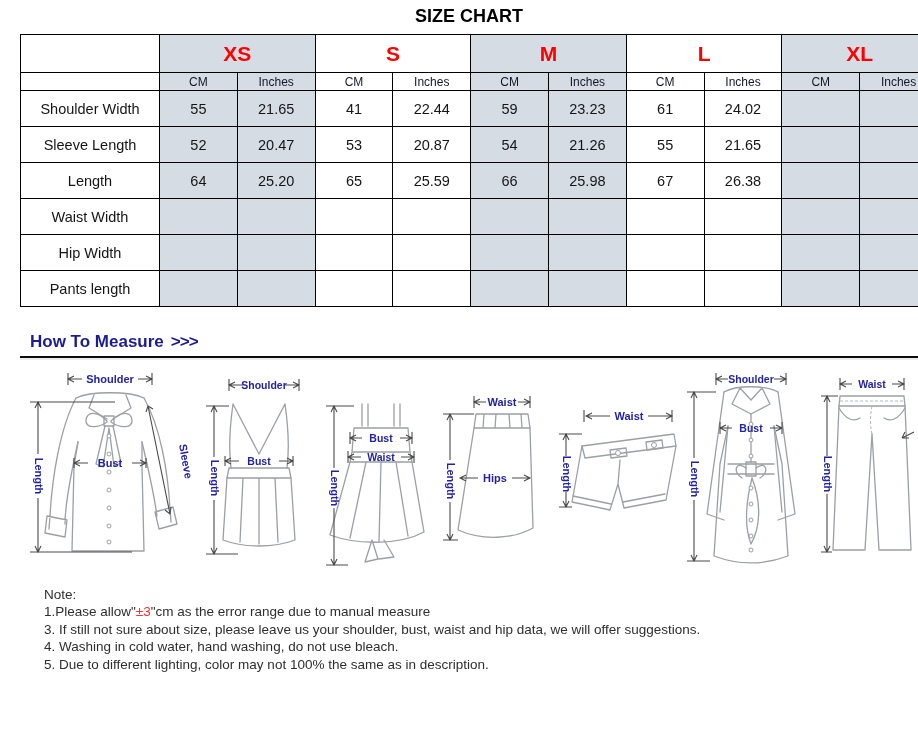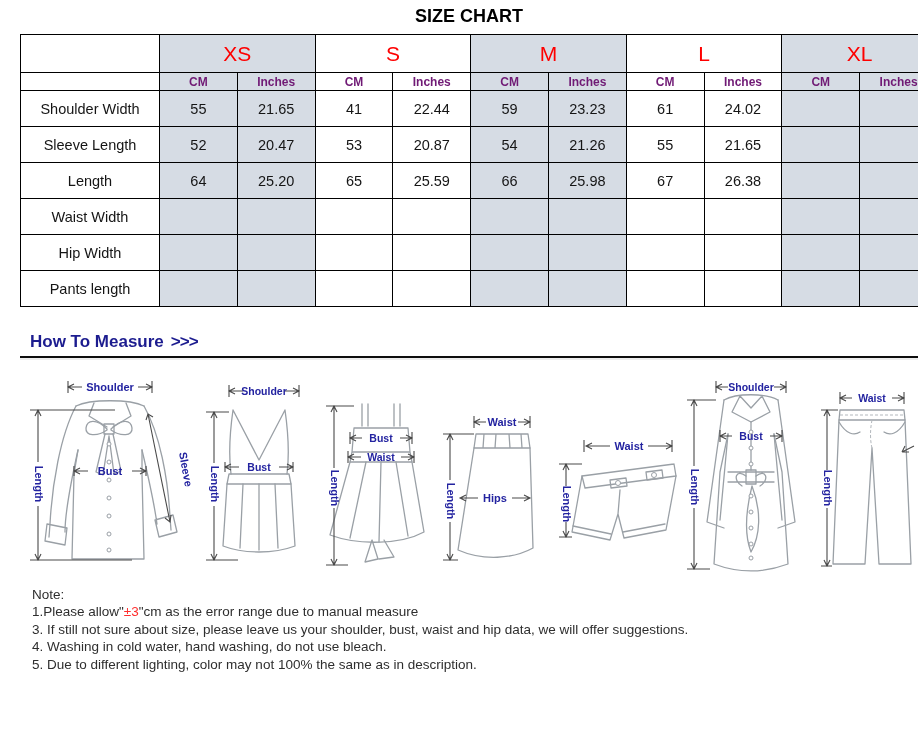--- a/index.html
+++ b/index.html
@@ -4,41 +4,41 @@
 <style>
   * { box-sizing: border-box; }
   body { margin:0; background:#fff; font-family:"Liberation Sans", sans-serif; }
   .page { width:918px; height:752px; overflow:hidden; background:#fff; position:relative;padding-left:20px; }
 
   .title { margin:6px 0 7px; text-align:center; font-size:18px; font-weight:bold; color:#000; }
 
   table.size { border-collapse:collapse; table-layout:fixed; width:918px; }
   table.size td { border:1px solid #000; text-align:center; vertical-align:middle; padding:0; overflow:hidden; }
   col.lbl { width:139px; }
-  tr.sizes td { height:38px; font-size:21px; font-weight:normal; color:#fe0000; }
-  tr.units td { height:18px; font-size:12px; font-weight:bold; color:#701a75; }
+  tr.sizes td { height:38px; font-size:21px; font-weight:bold; color:#fe0000; }
+  tr.units td { height:18px; font-size:12px; font-weight:normal; color:#0f172a; }
   tr.data  td { height:36px; font-size:14.5px; color:#151515; }
   td.lblcell { font-size:12.5px; font-weight:normal; color:#151515; }
   .sh { background:#d6dce4; }
 
   .htm-wrap { margin-top:25px; }
   .htm-head { margin-left:10px; font-size:17px; font-weight:bold; color:#1c1c8f; display:flex; align-items:flex-end; gap:7px;margin-top:19px; }
   .chev { font-weight:900; font-size:17px; letter-spacing:-1px; }
   .rule { margin-top:4px; height:4px; background:#0d0d0d; border-bottom:2px solid #ededed; }
 
-  .diagrams { display:flex; align-items:flex-end; width:744px; margin-top:4px; }
+  .diagrams { display:flex; align-items:flex-start; width:744px; margin-top:4px; }
   .diagrams svg { display:block; flex:0 0 auto; }
   .g   { fill:none; stroke:#9aa0a6; stroke-width:1.3; stroke-linejoin:round; stroke-linecap:round; }
   .m   { fill:none; stroke:#4a4a4a; stroke-width:1.1; }
   .dash{ fill:none; stroke:#b3b8bd; stroke-width:1; stroke-dasharray:3 2; }
   .btn { fill:#fff; stroke:#9aa0a6; stroke-width:1; }
   .lab { fill:#2323a0; font-family:"Liberation Sans", sans-serif; font-size:11px; font-weight:bold; text-anchor:middle; }
   .lab.s { font-size:10.5px; }
 
-  .notes { margin:10px 0 0 12px; font-size:13.5px; color:#2e2e2e; line-height:17.4px; }
+  .notes { margin:10px 0 0 24px; font-size:13.5px; color:#2e2e2e; line-height:17.4px; }
   .notes .red { color:#ff2d2d; }
 </style>
 </head>
 <body>
 
 <div class="page">
 
   <div class="title">SIZE CHART</div>
 
   <table class="size">

